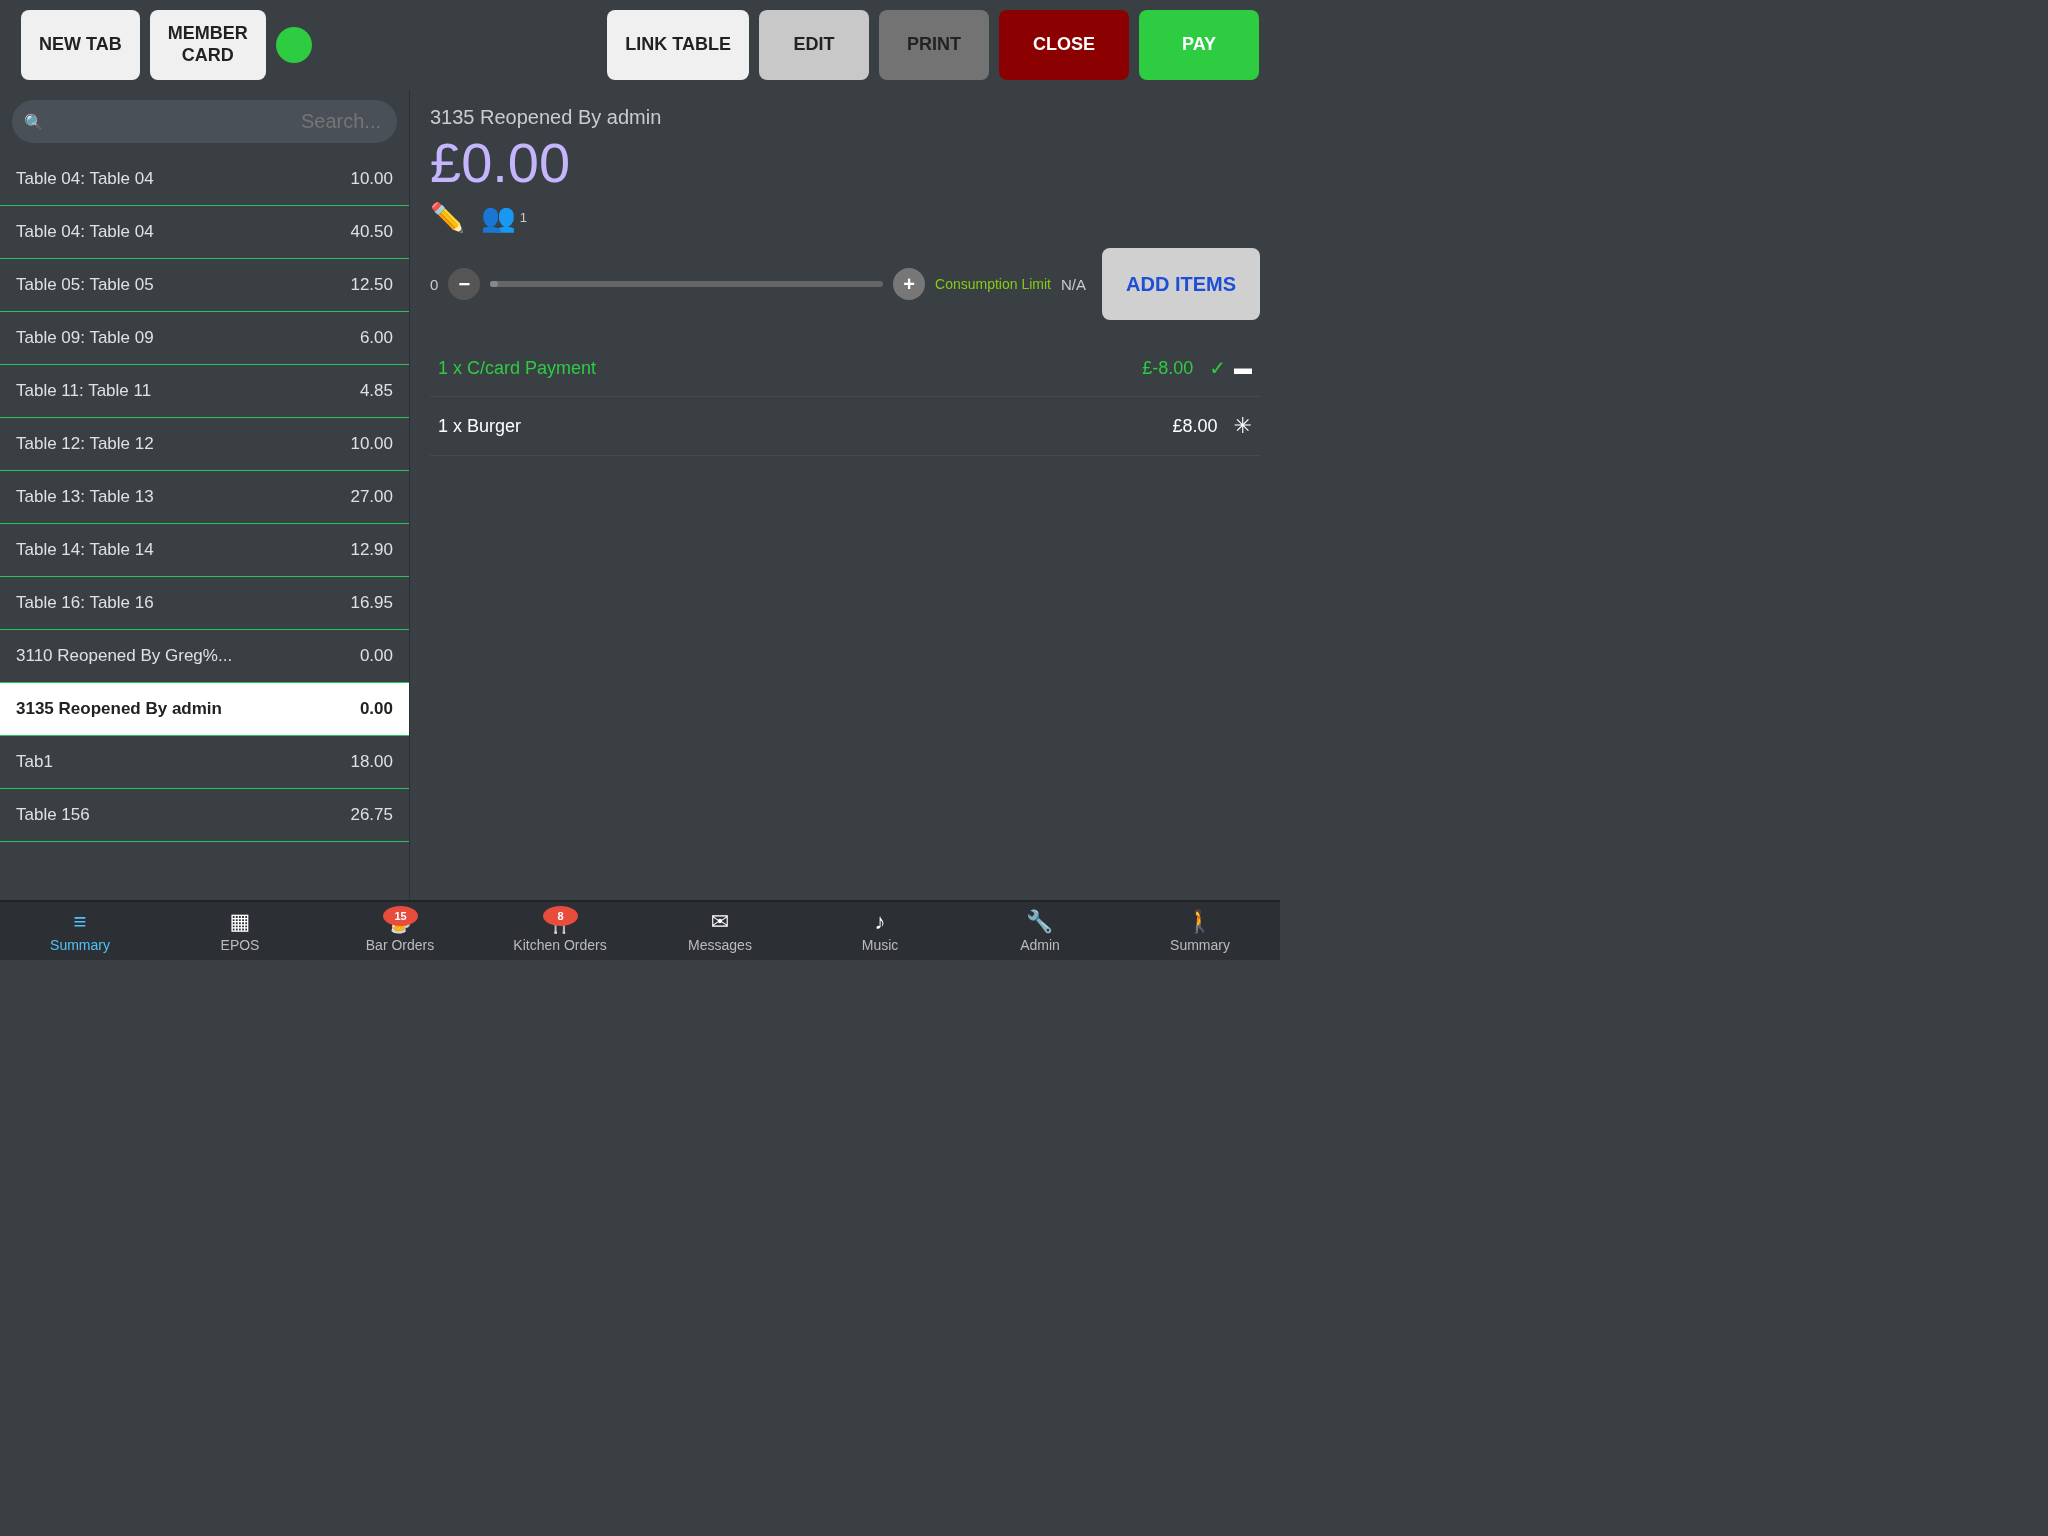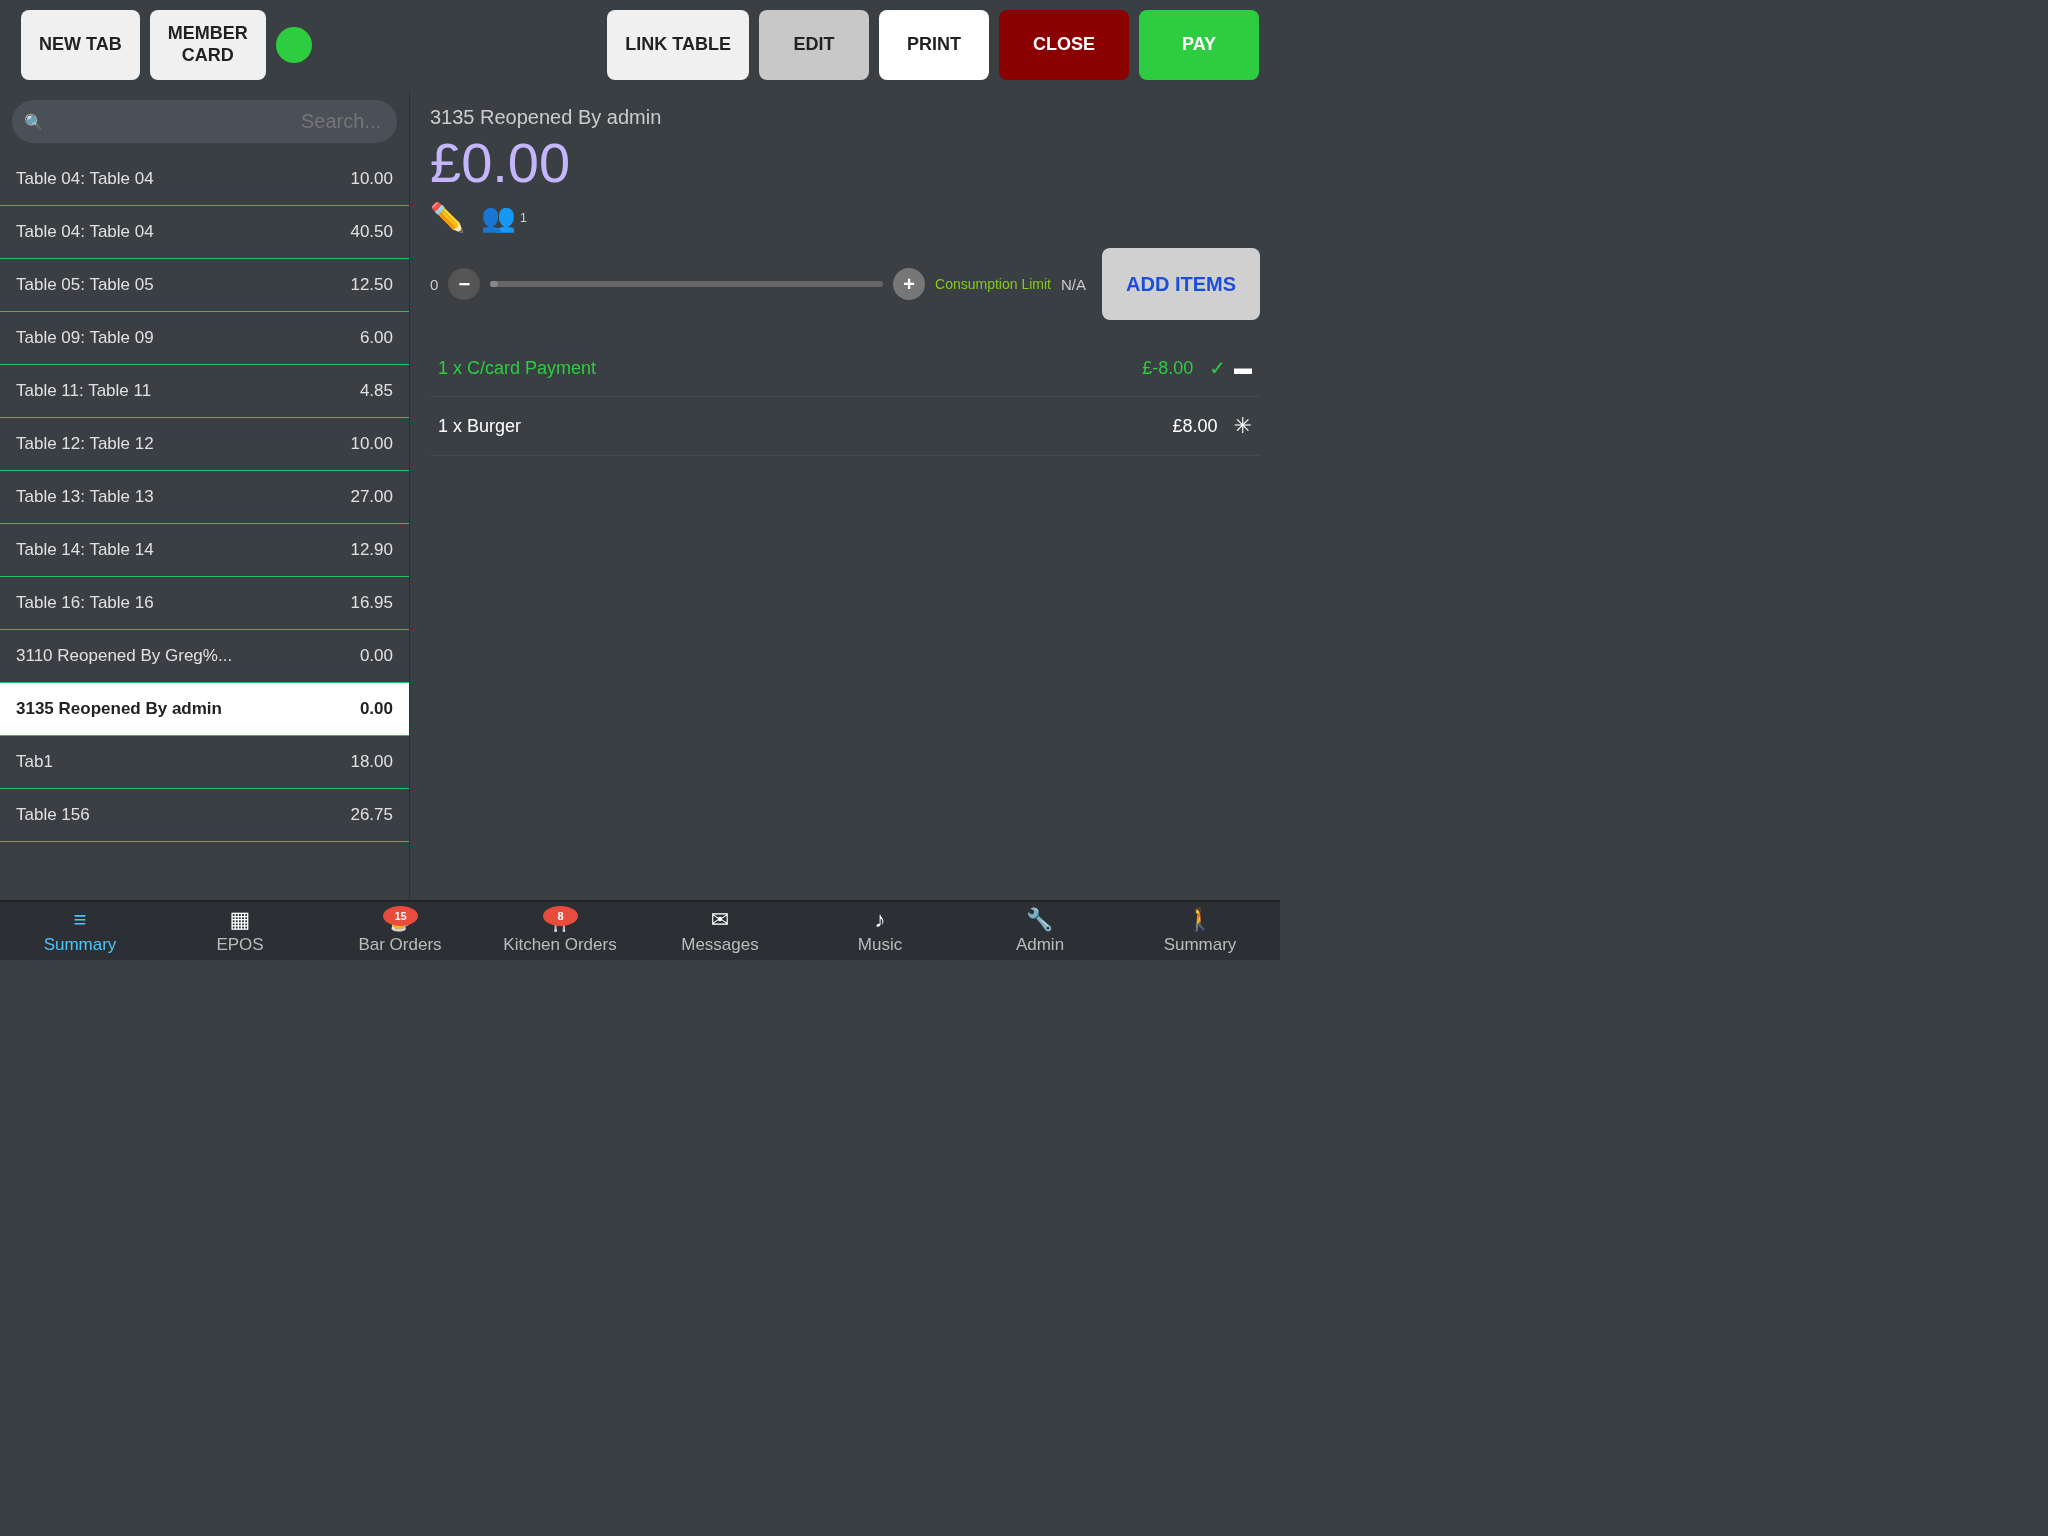--- a/index.html
+++ b/index.html
@@ -52,21 +52,21 @@
       background: #f0f0f0;
       color: #222;
       min-width: 130px;
     }
     .btn-edit {
       background: #c8c8c8;
       color: #222;
       min-width: 110px;
     }
     .btn-print {
-      background: #ffffff;
+      background: #737373;
       color: #222;
       min-width: 110px;
     }
     .btn-close {
       background: #8b0000;
       color: #fff;
       min-width: 130px;
     }
     .btn-pay {
       background: #2ecc40;
@@ -264,21 +264,21 @@
       align-items: center;
       justify-content: center;
       cursor: pointer;
       padding: 4px;
       position: relative;
       height: 100%;
       gap: 2px;
     }
     .nav-item.active { color: #4fc3f7; }
     .nav-icon { font-size: 22px; }
-    .nav-label { font-size: 17px; color: #bbb; }
+    .nav-label { font-size: 14px; color: #bbb; }
     .nav-item.active .nav-label { color: #4fc3f7; }
     .nav-badge {
       position: absolute;
       top: 4px;
       right: calc(50% - 18px);
       background: #e74c3c;
       color: #fff;
       border-radius: 50%;
       width: 35px;
       height: 20px;

